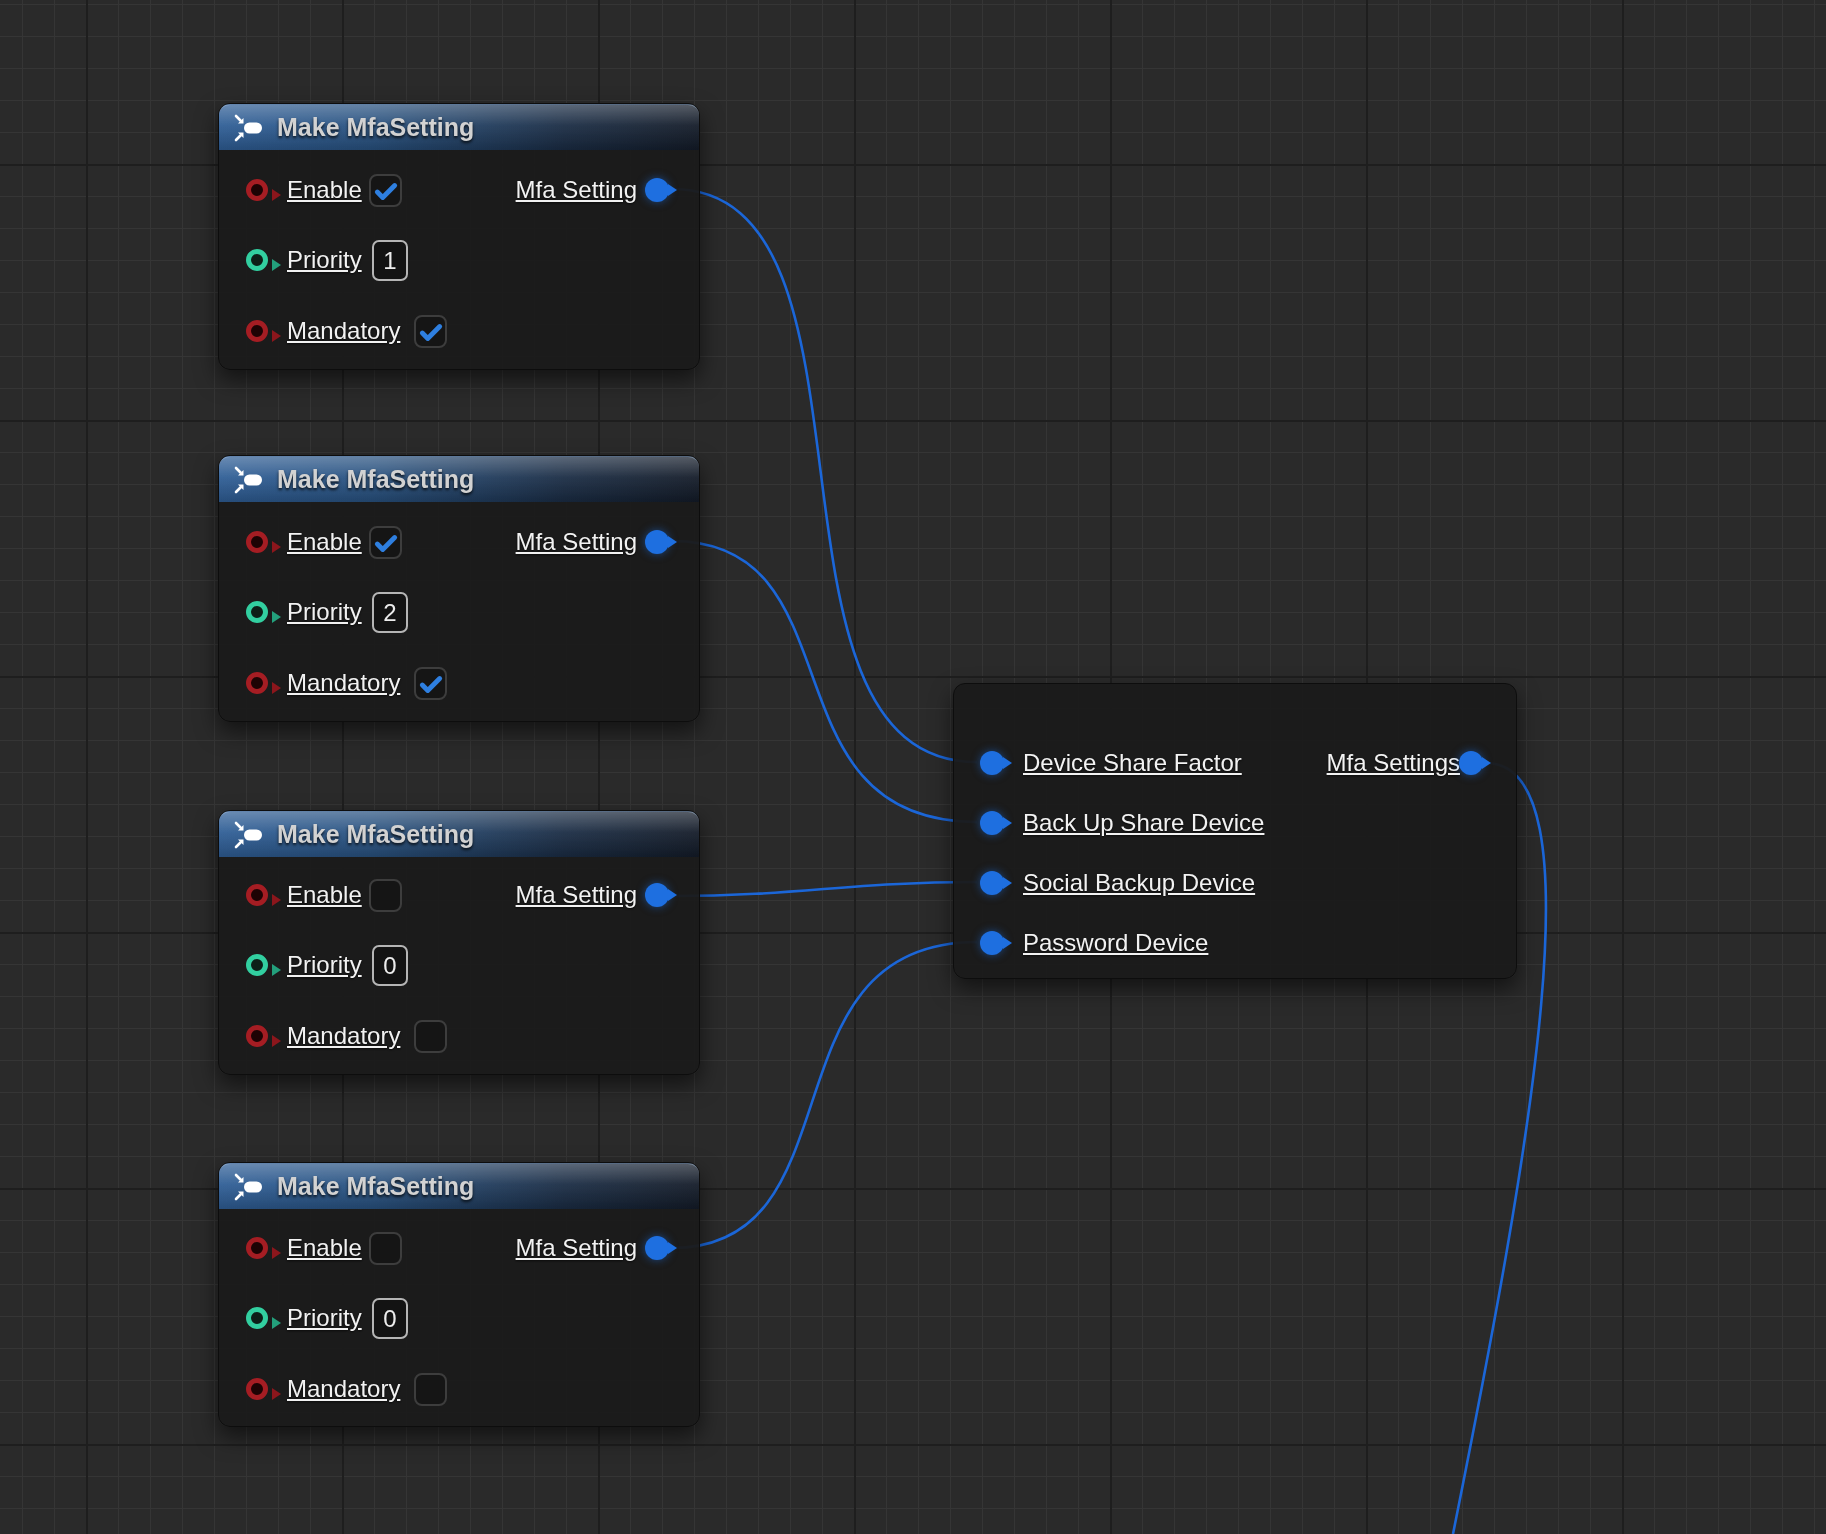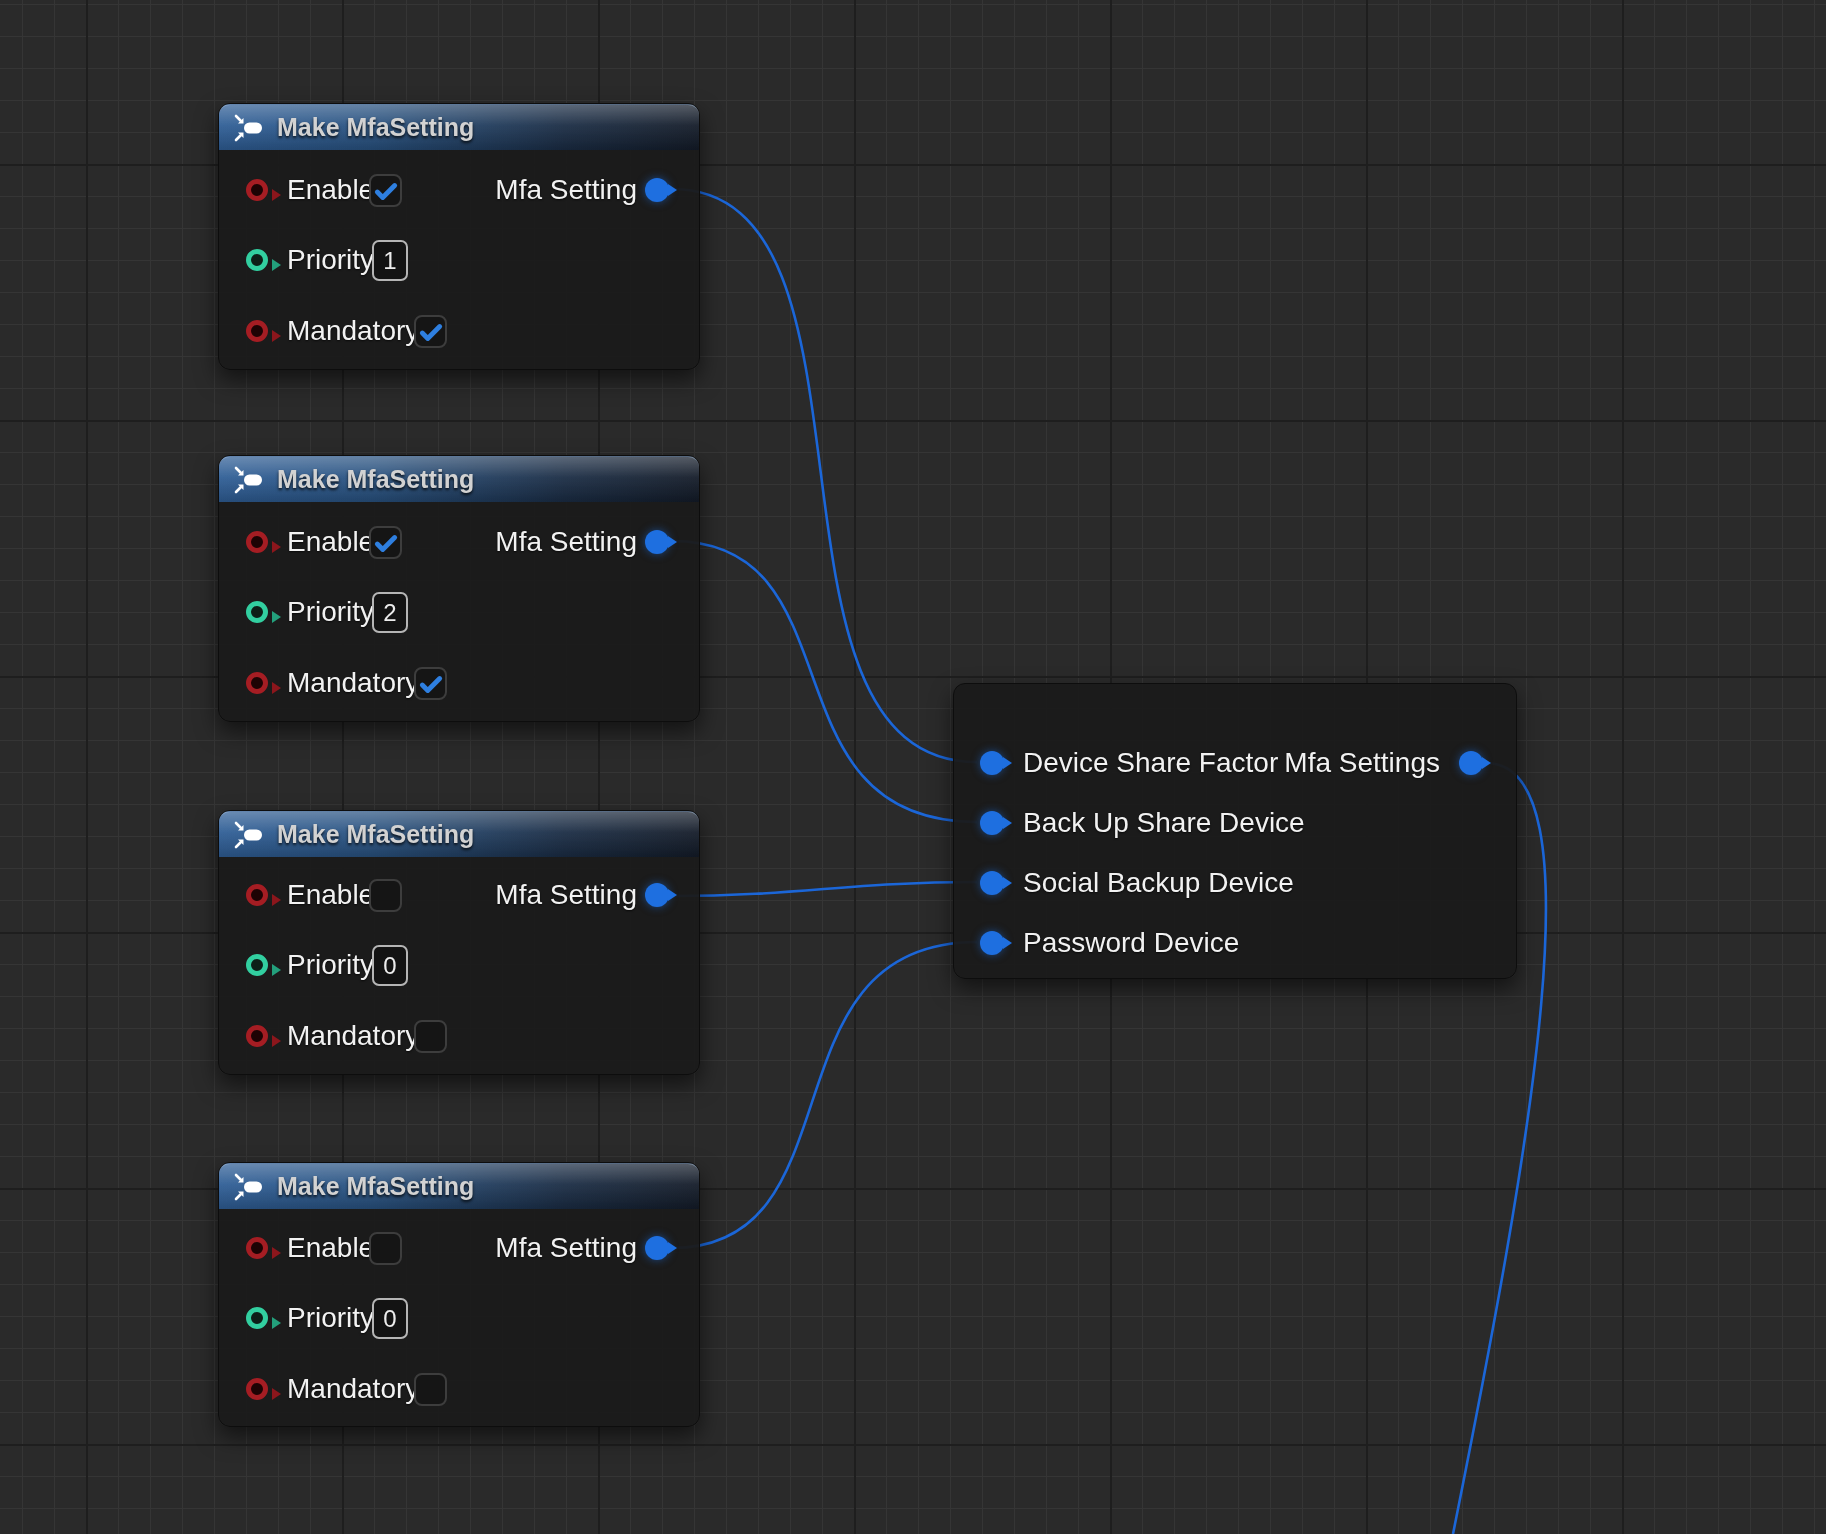--- a/index.html
+++ b/index.html
@@ -40,22 +40,23 @@
   .nhead.small{height:42px;}
   .ntitle{
     font-size:25px;font-weight:bold;color:#d2d2d2;
     text-shadow:0 2px 3px rgba(0,0,0,.8);
     white-space:nowrap;
   }
   .nicon{width:32px;height:30px;display:inline-block;flex:0 0 auto;}
 
   .plabel{
     position:absolute;height:30px;line-height:30px;
-    font-size:28px;color:#f2f2f2;white-space:nowrap;
+    font-size:24px;color:#f2f2f2;white-space:nowrap;
     text-shadow:0 1px 2px rgba(0,0,0,.7);
+    text-decoration:underline;
   }
   .plabel.right{text-align:right;margin-left:28px;}
 
   .pin{position:absolute;width:22px;height:22px;border-radius:50%;box-sizing:border-box;}
   .pin::after{
     content:"";position:absolute;left:21px;top:5px;
     border-style:solid;border-width:6px 0 6px 9px;
     border-color:transparent transparent transparent currentColor;
   }
   .pin.bool{border:5px solid var(--pin_red,#a51d23);background:#1d0304;color:#8c161c;}
@@ -230,15 +231,15 @@
 
 <div class="unode" style="left:953px;top:683px;width:562px;height:294px;">
   <span class="pin struct" style="left:26px;top:67px;"></span>
   <span class="plabel" style="left:69px;top:64px;">Device Share Factor</span>
   <span class="pin struct" style="left:26px;top:127px;"></span>
   <span class="plabel" style="left:69px;top:124px;">Back Up Share Device</span>
   <span class="pin struct" style="left:26px;top:187px;"></span>
   <span class="plabel" style="left:69px;top:184px;">Social Backup Device</span>
   <span class="pin struct" style="left:26px;top:247px;"></span>
   <span class="plabel" style="left:69px;top:244px;">Password Device</span>
-  <span class="plabel right" style="right:76px;top:64px;">Mfa Settings</span>
+  <span class="plabel right" style="right:56px;top:64px;">Mfa Settings</span>
   <span class="pin struct" style="left:505px;top:67px;"></span>
 </div>
 
 </body></html>

